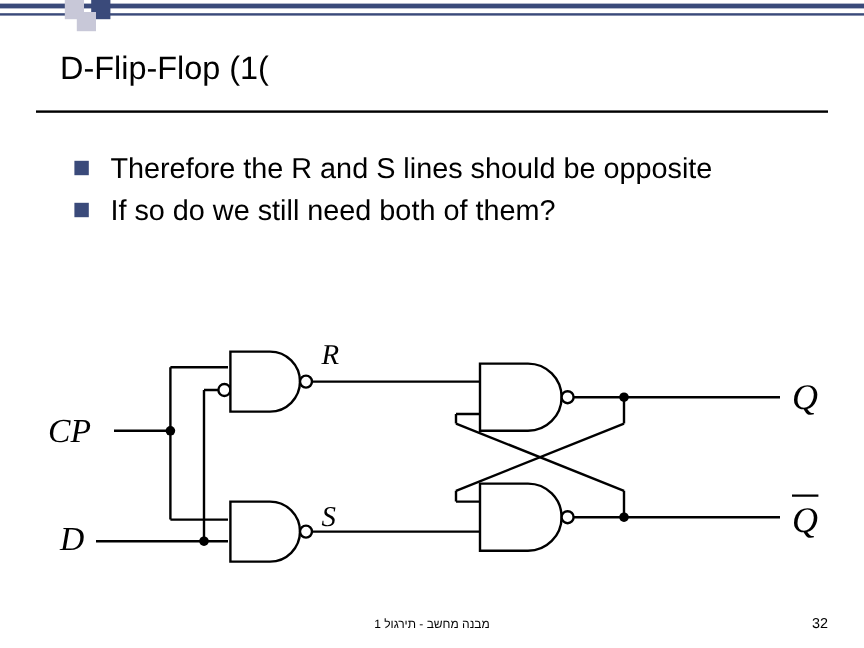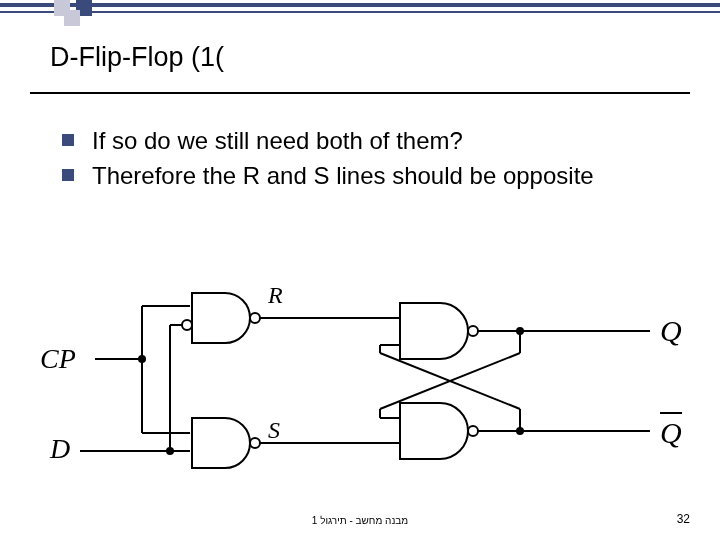--- a/index.html
+++ b/index.html
@@ -93,25 +93,25 @@
   <rect x="76" y="0" width="16" height="16" fill="#3a4a7a"></rect>
   <rect x="64" y="10" width="16" height="16" fill="#c8c8d8"></rect>
 </svg>
 
 <h1 class="title">D-Flip-Flop (1(</h1>
 <div class="underline"></div>
 
 <div class="bullets">
   <div class="bullet-row">
     <div class="bullet-square"></div>
-    <div class="bullet-text">If so do we still need both of them?</div>
+    <div class="bullet-text">Therefore the R and S lines should be opposite</div>
   </div>
   <div class="bullet-row">
     <div class="bullet-square"></div>
-    <div class="bullet-text">Therefore the R and S lines should be opposite</div>
+    <div class="bullet-text">If so do we still need both of them?</div>
   </div>
 </div>
 
 <svg class="diagram" viewBox="0 0 662 220">
 
   <text x="10" y="105" font-family="serif" font-style="italic" font-size="28">CP</text>
   <line x1="65" y1="96" x2="112" y2="96" stroke="#000" stroke-width="2"></line>
   <circle cx="112" cy="96" r="4" fill="#000"></circle>
 
   <line x1="112" y1="43" x2="112" y2="170" stroke="#000" stroke-width="2"></line>

